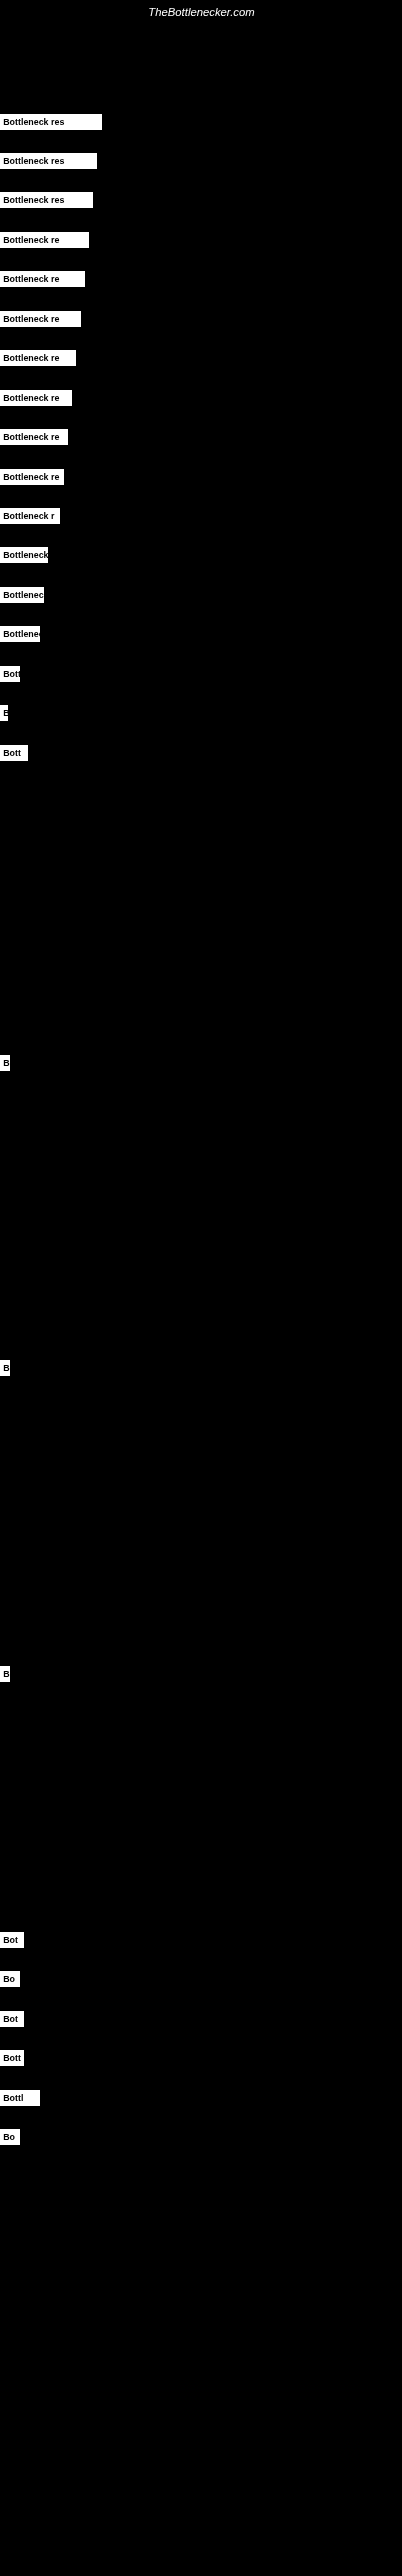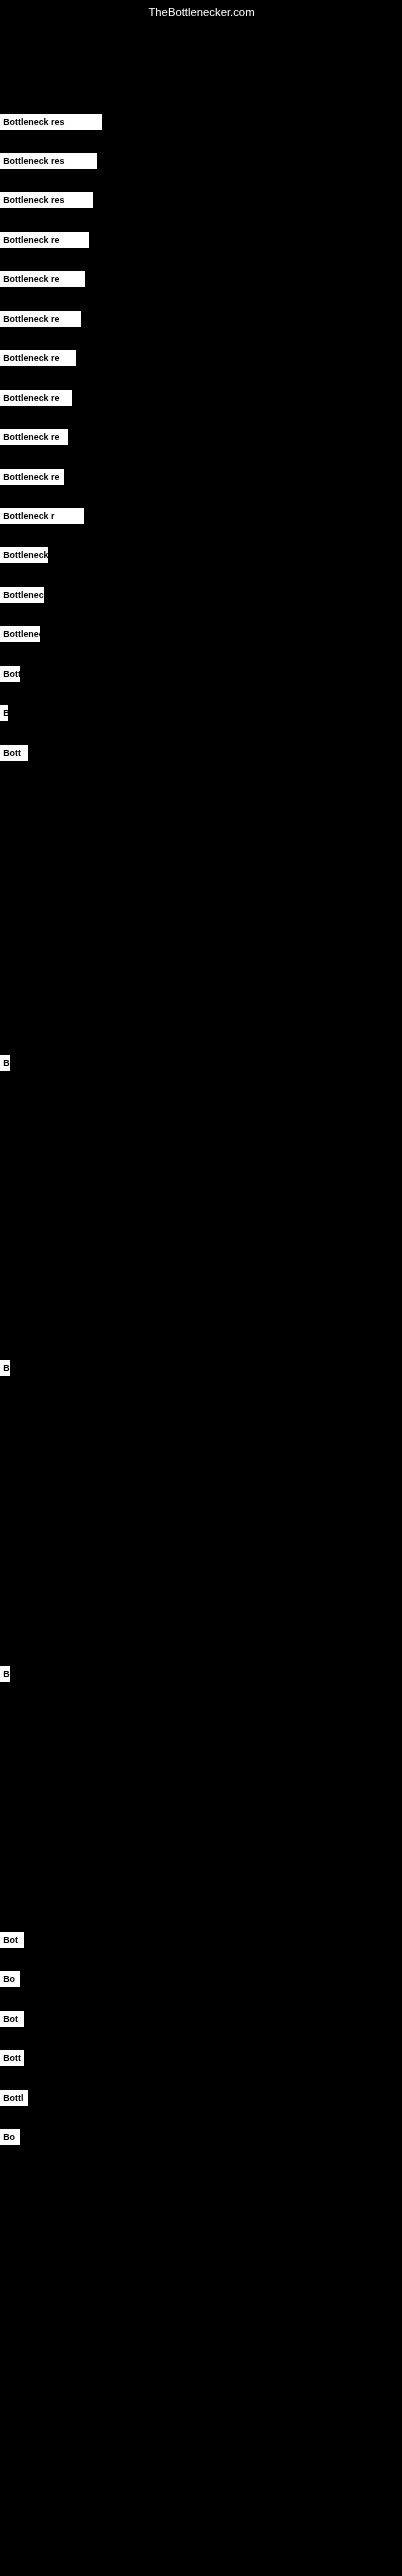--- a/index.html
+++ b/index.html
@@ -13,20 +13,21 @@
       min-height: 2576px;
       font-family: Arial, sans-serif;
       position: relative;
     }
     .site-title {
       color: #ffffff;
       font-size: 11.3px;
       text-align: center;
       padding: 6.4px 0;
       width: 100%;
+      font-style: italic;
     }
     .bottleneck-bar {
       background-color: #ffffff;
       color: #000000;
       font-size: 8.9px;
       font-weight: bold;
       padding: 1.6px 3.2px;
       position: absolute;
       left: 0;
       white-space: nowrap;
@@ -45,30 +46,30 @@
     <div class="bottleneck-bar" style="top: 114px; width: 102px;">Bottleneck res</div>
     <div class="bottleneck-bar" style="top: 153px; width: 97px;">Bottleneck res</div>
     <div class="bottleneck-bar" style="top: 192px; width: 93px;">Bottleneck res</div>
     <div class="bottleneck-bar" style="top: 232px; width: 89px;">Bottleneck re</div>
     <div class="bottleneck-bar" style="top: 271px; width: 85px;">Bottleneck re</div>
     <div class="bottleneck-bar" style="top: 311px; width: 81px;">Bottleneck re</div>
     <div class="bottleneck-bar" style="top: 350px; width: 76px;">Bottleneck re</div>
     <div class="bottleneck-bar" style="top: 390px; width: 72px;">Bottleneck re</div>
     <div class="bottleneck-bar" style="top: 429px; width: 68px;">Bottleneck re</div>
     <div class="bottleneck-bar" style="top: 469px; width: 64px;">Bottleneck re</div>
-    <div class="bottleneck-bar" style="top: 508px; width: 84px;">Bottleneck r</div>
+    <div class="bottleneck-bar" style="top: 508px; width: 60px;">Bottleneck r</div>
     <div class="bottleneck-bar" style="top: 547px; width: 48px;">Bottleneck</div>
     <div class="bottleneck-bar" style="top: 587px; width: 44px;">Bottleneck</div>
     <div class="bottleneck-bar" style="top: 626px; width: 40px;">Bottleneck</div>
     <div class="bottleneck-bar" style="top: 666px; width: 20px;">Bottle</div>
     <div class="bottleneck-bar" style="top: 705px; width: 8px;">B</div>
     <div class="bottleneck-bar" style="top: 745px; width: 28px;">Bott</div>
     <div class="bottleneck-bar" style="top: 1055px; width: 9.7px;">B</div>
     <div class="bottleneck-bar" style="top: 1360px; width: 9.7px;">B</div>
     <div class="bottleneck-bar" style="top: 1666px; width: 9.7px;">B</div>
     <div class="bottleneck-bar" style="top: 1932px; width: 24px;">Bot</div>
     <div class="bottleneck-bar" style="top: 1971px; width: 20px;">Bo</div>
     <div class="bottleneck-bar" style="top: 2011px; width: 24px;">Bot</div>
     <div class="bottleneck-bar" style="top: 2050px; width: 24px;">Bott</div>
-    <div class="bottleneck-bar" style="top: 2090px; width: 28px;">Bottl</div>
+    <div class="bottleneck-bar" style="top: 2090px; width: 40px;">Bottl</div>
     <div class="bottleneck-bar" style="top: 2129px; width: 20px;">Bo</div>
   </div>
 
 
 </body></html>

